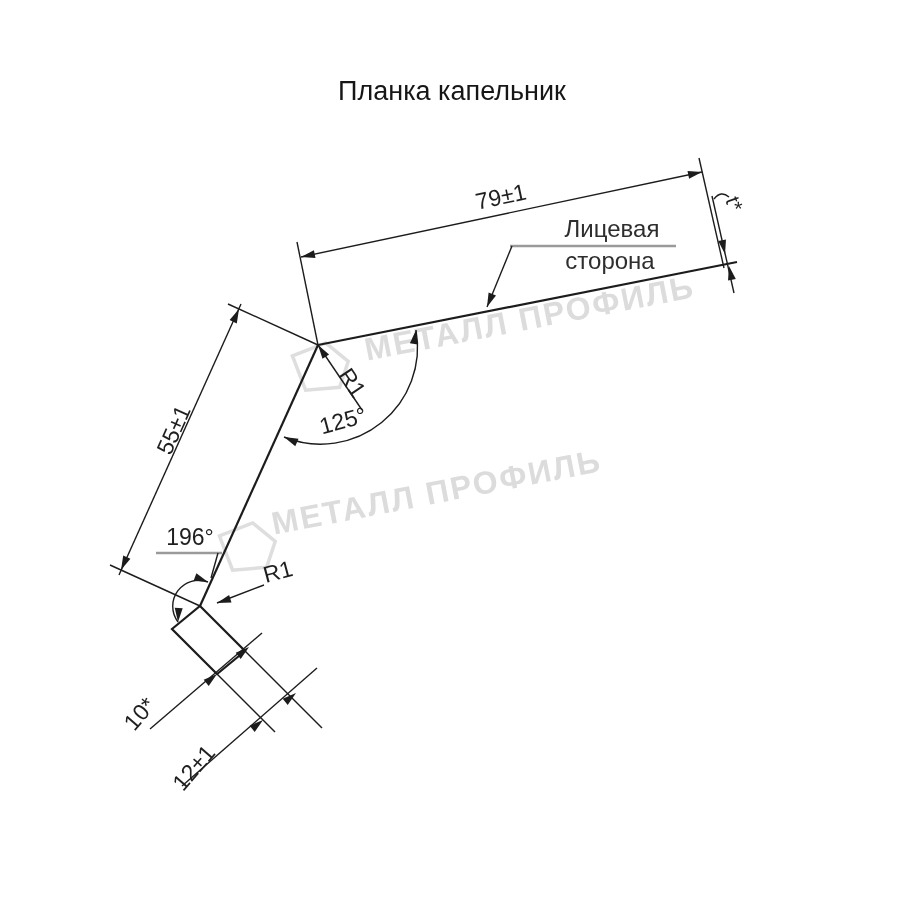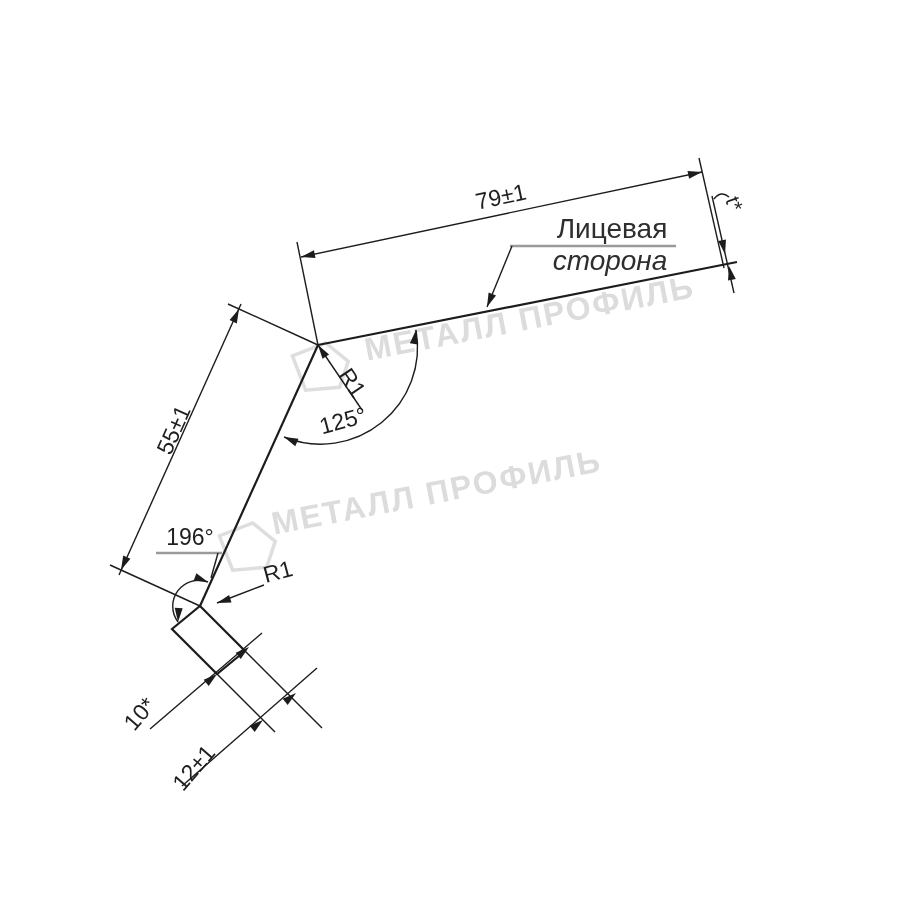--- a/index.html
+++ b/index.html
@@ -6,21 +6,21 @@
   #canvas{
     position:relative;width:900px;height:900px;background:#ffffff;overflow:hidden;
     font-family:"Liberation Sans",sans-serif;
   }
   svg{position:absolute;left:0;top:0;}
   .lbl{
     position:absolute;white-space:nowrap;color:#1f1f1f;
     font-size:23px;font-family:"Liberation Sans",sans-serif;
     transform:translate(-50%,-50%) rotate(var(--r,0deg));
   }
-  .face-lbl{font-size:28px;color:#2e2e2e;}
+  .face-lbl{font-size:24px;color:#2e2e2e;}
   .title-lbl{font-size:27px;color:#161616;}
   .wm-text{
     position:absolute;font-weight:bold;font-size:32px;letter-spacing:2px;
     color:#dcdcdc;transform-origin:left center;transform:rotate(-11deg);
     white-space:nowrap;user-select:none;
   }
   .ln{stroke:#1c1c1c;fill:none;}
   .profile{stroke-width:2.2;}
   .dim{stroke-width:1.4;}
   .shelf{stroke:#9a9a9a;stroke-width:2.4;}
@@ -87,35 +87,36 @@
     <line class="ln dim" x1="245" y1="651" x2="322" y2="728"></line>
     <line class="ln dim" x1="217" y1="674" x2="275" y2="732"></line>
     <line class="ln dim" x1="150" y1="729" x2="262" y2="633"></line>
     <polygon class="arrow" points="249,647 240.7,658.9 235.7,652.7"></polygon>
     <polygon class="arrow" points="217,674 208.7,685.9 203.7,679.7"></polygon>
     <line class="ln dim" x1="182" y1="786" x2="317" y2="668"></line>
     <polygon class="arrow" points="296,693 287.7,704.9 282.7,698.7"></polygon>
     <polygon class="arrow" points="263,720 254.7,731.9 249.7,725.7"></polygon>
   </svg>
 
+  <div class="lbl title-lbl" style="left:452px;top:91px;">Планка капельник</div>
 
   <div class="lbl" style="left:501px;top:197px;--r:-12deg;">79±1</div>
 
   <div class="lbl" style="left:174px;top:430px;--r:-66deg;">55±1</div>
 
   <div class="lbl" style="left:343px;top:421px;--r:-15deg;">125°</div>
 
   <div class="lbl" style="left:190px;top:537px;">196°</div>
 
   <div class="lbl" style="left:352px;top:383px;--r:56deg;">R1</div>
 
   <div class="lbl" style="left:278px;top:572px;--r:-15deg;">R1</div>
 
   <div class="lbl" style="left:140px;top:714px;--r:-49deg;">10*</div>
 
   <div class="lbl" style="left:194px;top:768px;--r:-49deg;">12±1</div>
 
   <div class="lbl" style="left:734px;top:204px;--r:70deg;font-size:21px;">t*</div>
 
   <div class="lbl face-lbl" style="left:612px;top:229px;">Лицевая</div>
-  <div class="lbl face-lbl" style="left:610px;top:261px;font-style:italic;">сторона</div>
+  <div class="lbl face-lbl" style="left:610px;top:261px;">сторона</div>
 
 </div>
 
 </body></html>

